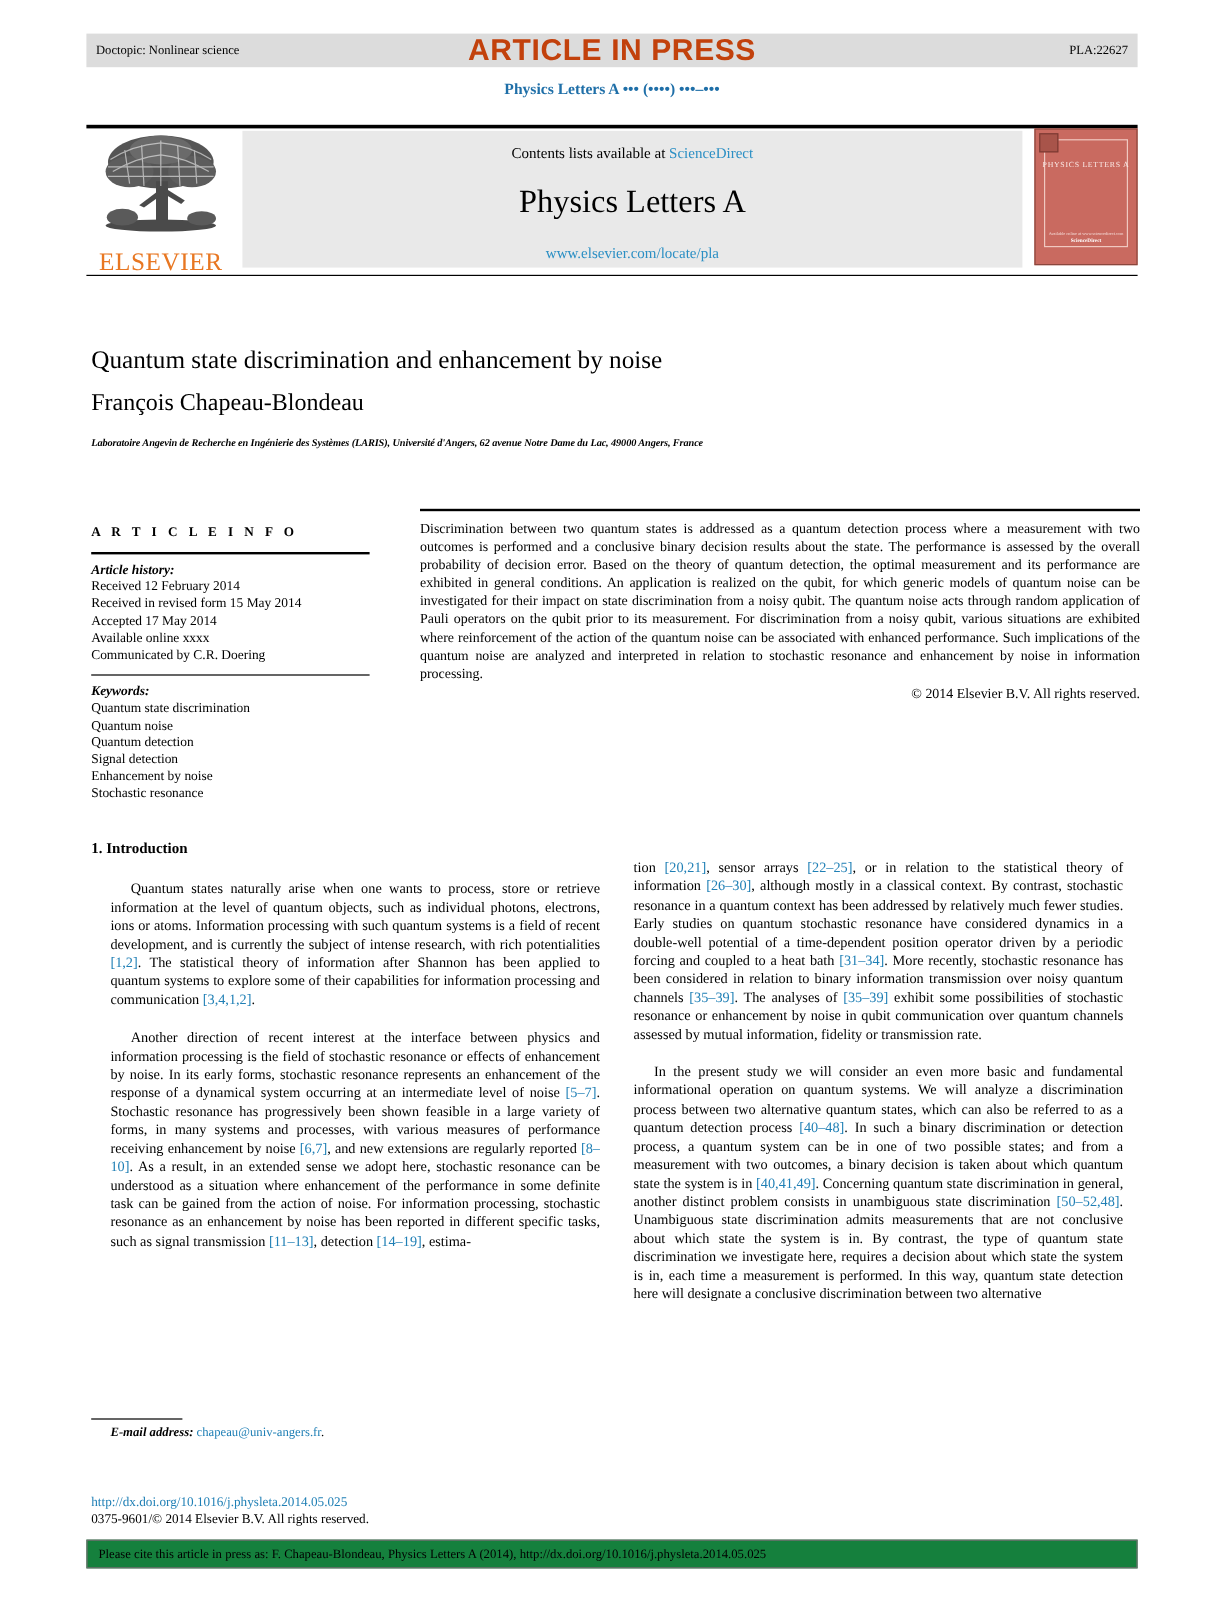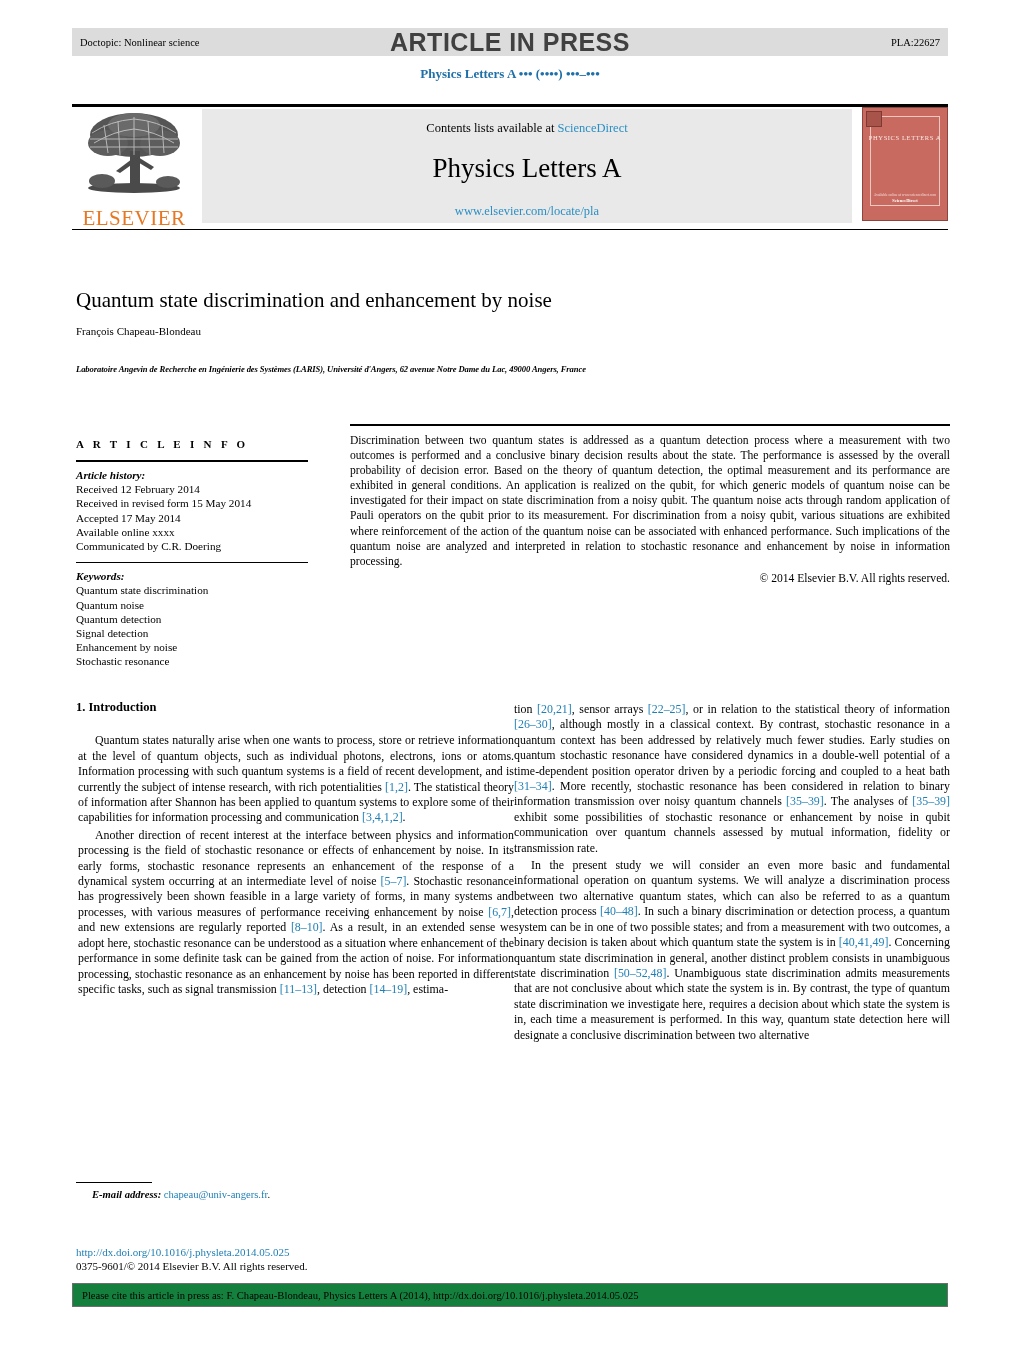--- a/index.html
+++ b/index.html
@@ -39,21 +39,21 @@
     font-family: "Liberation Serif", serif;
   }
   .topbar-center {
     position: absolute;
     left: 0; right: 0;
     text-align: center;
     font-family: "Liberation Sans", sans-serif;
     font-weight: bold;
     font-size: 25px;
     letter-spacing: 0.5px;
-    color: #404040;
+    color: #c2410c;
     line-height: 28px;
   }
   .topbar-right {
     position: absolute;
     right: 8px;
     font-size: 10.5px;
     white-space: nowrap;
   }
 
   
@@ -170,21 +170,21 @@
     position: absolute;
     left: 76px; top: 288px;
     width: 820px;
     font-size: 21px;
     font-family: "Liberation Serif", serif;
   }
   .paper-author {
     position: absolute;
     left: 76px; top: 325px;
     width: 820px;
-    font-size: 11px;
+    font-size: 20px;
   }
   .paper-affil {
     position: absolute;
     left: 76px; top: 364px;
     width: 850px;
     font-size: 8.6px;
     font-style: italic;
     font-weight: bold;
     letter-spacing: -0.1px;
   }
@@ -246,21 +246,21 @@
     line-height: 15.4px;
     text-align: justify;
   }
   .col-left  { left: 76px; }
   .col-right { left: 512px; }
   .sec-title {
     font-weight: bold;
     font-size: 12.5px;
     margin-bottom: 18px;
   }
-  p.body { margin: 2px; text-indent: 17px; }
+  p.body { margin: 16px; text-indent: 17px; }
   .ref { color: #1f7fb5; }
 
   
   .footnote {
     position: absolute;
     left: 76px; top: 1182px;
     width: 440px;
   }
   .fn-rule {
     width: 76px; height: 1px;

